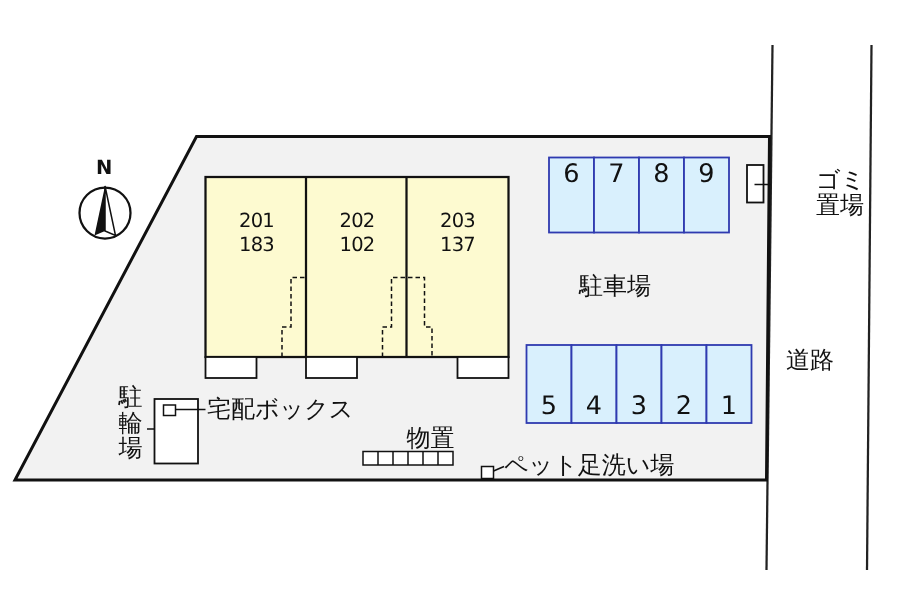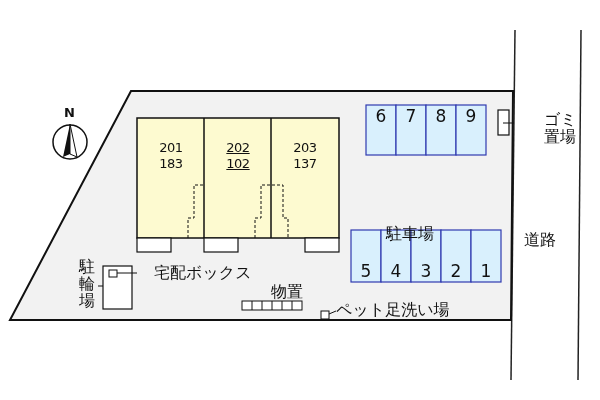--- a/index.html
+++ b/index.html
@@ -2,21 +2,21 @@
 <html><head>
   <meta charset="utf-8">
   <style>
     html, body { margin: 0; padding: 0; background: #ffffff; }
     body { width: 600px; height: 400px; position: relative; overflow: hidden;
            font-family: "DejaVu Sans", "Liberation Sans", sans-serif; color: #111; }
     svg { position: absolute; left: 0; top: 0; }
     .lbl { position: absolute; white-space: nowrap; line-height: 1; color: #111; }
     .unit { font-size: 13px; text-align: center; line-height: 16px; letter-spacing: -0.5px; }
     .jp { font-size: 16px; }
-    .jp-v { font-size: 16px; width: 18px; line-height: 17px; text-align: center; word-break: break-all; white-space: normal; }
+    .jp-v { font-size: 16px; width: 18px; line-height: 17px; text-align: center; word-break: break-all; white-space: normal; font-family: Liberation Mono, monospace; }
     .num { font-size: 17px; text-align: center; width: 30px; }
   </style>
 </head>
 <body>
 
 <svg width="600" height="400" viewBox="0 0 600 400">
 
   <line x1="515" y1="30" x2="511" y2="380" stroke="#222" stroke-width="1.5"></line>
   <line x1="581" y1="30" x2="578" y2="380" stroke="#222" stroke-width="1.5"></line>
 
@@ -77,48 +77,48 @@
   <rect x="321" y="311" width="8" height="8" fill="#fff" stroke="#111" stroke-width="1"></rect>
   <line x1="329" y1="314" x2="336" y2="311" stroke="#111" stroke-width="1"></line>
 </svg>
 
 <div class="lbl" style="left:64px;top:106px;font-size:13px;font-weight:bold;">N</div>
 
 <div class="lbl unit" style="left:145px;top:140px;width:52px;">
   <div>201</div>
   <div>183</div>
 </div>
-<div class="lbl unit" style="left:212px;top:140px;width:52px;text-decoration:underline;">
+<div class="lbl unit" style="left:212px;top:140px;width:52px;">
   <div>202</div>
   <div>102</div>
 </div>
 <div class="lbl unit" style="left:279px;top:140px;width:52px;">
   <div>203</div>
   <div>137</div>
 </div>
 
 <div class="lbl num" style="left:366px;top:108px;">6</div>
 <div class="lbl num" style="left:396px;top:108px;">7</div>
 <div class="lbl num" style="left:426px;top:108px;">8</div>
 <div class="lbl num" style="left:456px;top:108px;">9</div>
 
 <div class="lbl num" style="left:351px;top:263px;">5</div>
 <div class="lbl num" style="left:381px;top:263px;">4</div>
 <div class="lbl num" style="left:411px;top:263px;">3</div>
 <div class="lbl num" style="left:441px;top:263px;">2</div>
 <div class="lbl num" style="left:471px;top:263px;">1</div>
 
-<div class="lbl jp" style="left:386px;top:183px;margin-top:43px;">駐車場</div>
+<div class="lbl jp" style="left:386px;top:183px;">駐車場</div>
 
 <div class="lbl jp" style="left:516px;top:111px;line-height:17px;margin-left:28px;">
   <div>ゴミ</div>
   <div>置場</div>
 </div>
 
 <div class="lbl jp" style="left:524px;top:232px;">道路</div>
 
 <div class="lbl jp-v" style="left:78px;top:258px;">駐輪場</div>
 
-<div class="lbl jp" style="left:154px;top:265px;">宅配ボックス</div>
+<div class="lbl jp" style="left:138px;top:265px;">宅配ボックス</div>
 
 <div class="lbl jp" style="left:252px;top:284px;margin-left:19px;">物置</div>
 
 <div class="lbl jp" style="left:336px;top:302px;">ペット足洗い場</div>
 
 </body></html>

